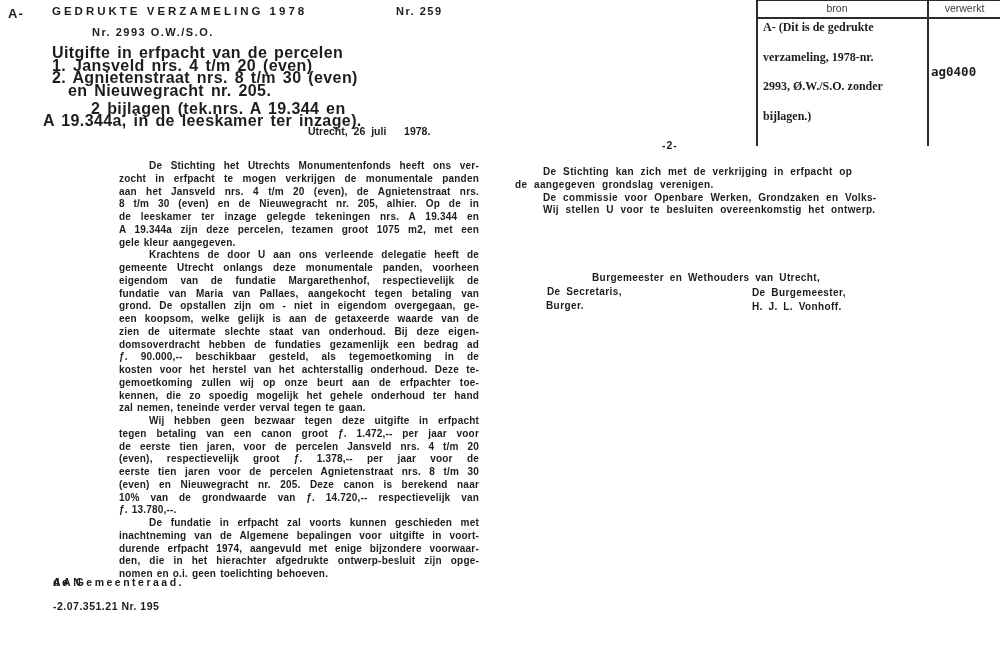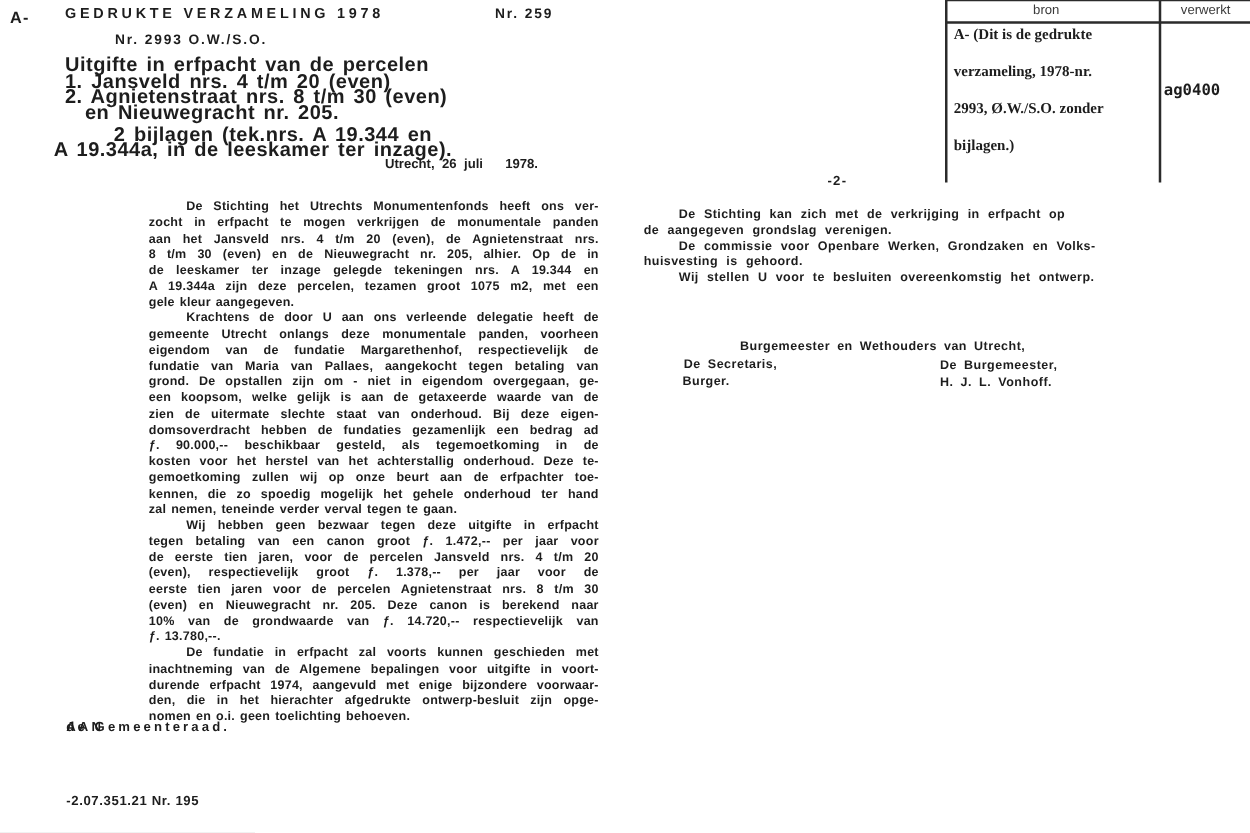--- a/index.html
+++ b/index.html
@@ -57,21 +57,21 @@
   .sig-org   { left:592px; top:272px; }
   .sig-role-l{ left:547px; top:286px; }
   .sig-role-r{ left:752px; top:287px; }
   .sig-name-l{ left:546px; top:300px; }
   .sig-name-r{ left:752px; top:301px; }
 
   
   .foot { font-size:10.5px; }
   .foot0 { left:53px; top:576px; letter-spacing:2.5px; }
   .foot1 { left:53px; top:576px; letter-spacing:2.5px; }
-  .foot2 { left:53px; top:635px; letter-spacing:0.5px; }
+  .foot2 { left:53px; top:600px; letter-spacing:0.5px; }
 </style>
 </head>
 <body>
 
 <div class="page">
 
   <div class="abs margin-mark">A-</div>
   <div class="abs doc-title">GEDRUKTE VERZAMELING 1978</div>
   <div class="abs doc-number">Nr. 259</div>
   <div class="abs case-number">Nr. 2993  O.W./S.O.</div>
@@ -135,21 +135,20 @@
 
   <div class="abs foot foot0">AAN</div>
   <div class="abs foot foot1">de Gemeenteraad.</div>
   <div class="abs foot foot2">-2.07.351.21 Nr. 195</div>
 
   <div class="abs page2-num">-2-</div>
   <div class="pcol rightcol">
       <div class="line indent">De Stichting kan zich met de verkrijging in erfpacht op</div>
       <div class="line last">de aangegeven grondslag verenigen.</div>
       <div class="line indent">De commissie voor Openbare Werken, Grondzaken en Volks-</div>
-      <div class="line last">huisvesting is gehoord.</div>
       <div class="line indent last">Wij stellen U voor te besluiten overeenkomstig het ontwerp.</div>
     </div>
 
   <div class="abs sig sig-org">Burgemeester en Wethouders van Utrecht,</div>
   <div class="abs sig sig-role-l">De Secretaris,</div>
   <div class="abs sig sig-role-r">De Burgemeester,</div>
   <div class="abs sig sig-name-l">Burger.</div>
   <div class="abs sig sig-name-r">H. J. L. Vonhoff.</div>
 
 </div>

